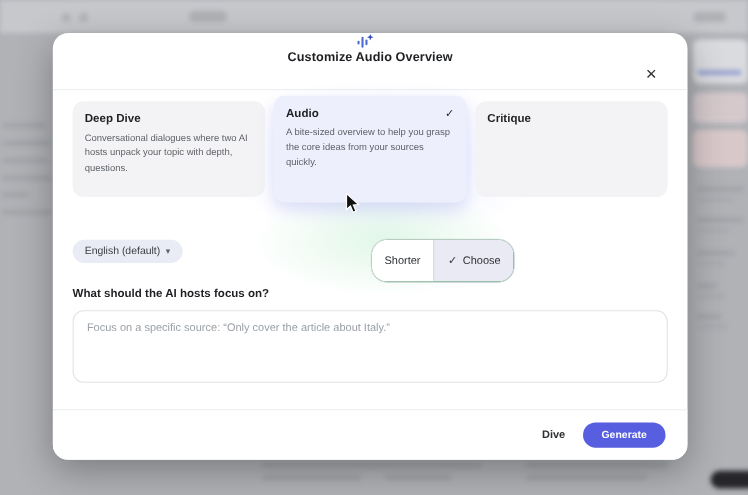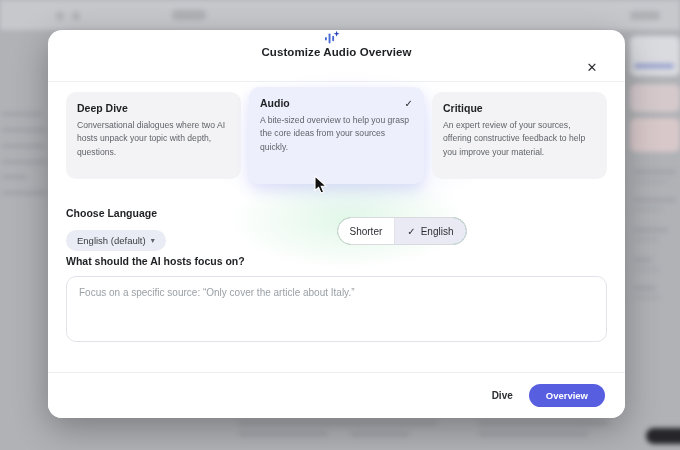--- a/index.html
+++ b/index.html
@@ -66,21 +66,21 @@
   .opt-col { width: 50%; }
   .lang-pill {
     margin-top: 11px; display: inline-flex; align-items: center; gap: 5px;
     background: #e9ecf4; border: none; border-radius: 12px; height: 21px; padding: 0 11px;
     font-size: 9.5px; color: #3c4043; cursor: pointer; font-family: "Liberation Sans", sans-serif;
   }
   .lang-caret { font-size: 8px; color: #5f6368; }
 
   .seg-control {
     margin-top: 10px; display: inline-flex; border: 1px solid #d8dade; border-radius: 15px;
-    overflow: hidden; background: #15803d; height: 28px;
+    overflow: hidden; background: #15803d; height: 40px;
   }
   .seg {
     display: flex; align-items: center; gap: 5px; padding: 0 12px; font-size: 10px;
     color: #2d2f33; cursor: pointer; background: #fff; border: none;
     font-family: "Liberation Sans", sans-serif;
   }
   .seg + .seg { border-left: 1px solid #e2e3e8; }
   .seg.selected { background: #e9eaf4; font-weight: 400; }
   .seg-check { font-size: 10px; }
 
@@ -180,54 +180,52 @@
           <span class="card-title">Audio</span>
           <span class="card-check">✓</span>
         </div>
         <div class="card-desc">A bite-sized overview to help you grasp the core ideas from your sources quickly.</div>
       </div>
 
       <div class="card">
         <div class="card-title-row">
           <span class="card-title">Critique</span>
         </div>
-        <div class="card-desc">An expert review of your sources, offering constructive feedback to help you improve your material.</div>
       </div>
 
     </div>
 
     <div class="options-row">
       <div class="opt-col">
-        <div class="section-label">Choose Language</div>
         <button class="lang-pill">
           <span>English (default)</span>
           <span class="lang-caret">▾</span>
         </button>
       </div>
 
       <div class="opt-col">
         <div class="seg-control">
           <button class="seg">
             <span>Shorter</span>
           </button>
           <button class="seg selected">
             <span class="seg-check">✓</span>
-            <span>English</span>
+            <span>Choose</span>
           </button>
         </div>
       </div>
     </div>
 
     <div class="section-label focus-label">What should the AI hosts focus on?</div>
     <textarea class="focus-input" placeholder="Focus on a specific source: “Only cover the article about Italy.”" style=""></textarea>
   </div>
 
   <div class="modal-footer">
     <button class="skip-btn">Dive</button>
-    <button class="generate-btn">Overview</button>
+    <button class="generate-btn">Generate</button>
   </div>
 </div>
 
 <div class="cursor">
   <svg width="15" height="20" viewBox="0 0 15 20">
     <path d="M1 1 L1 15.5 L4.6 12.3 L7 18 L9.6 16.9 L7.2 11.3 L12 11 Z" fill="#111" stroke="#fff" stroke-width="1.1"></path>
   </svg>
 </div>
 
 </body></html>

